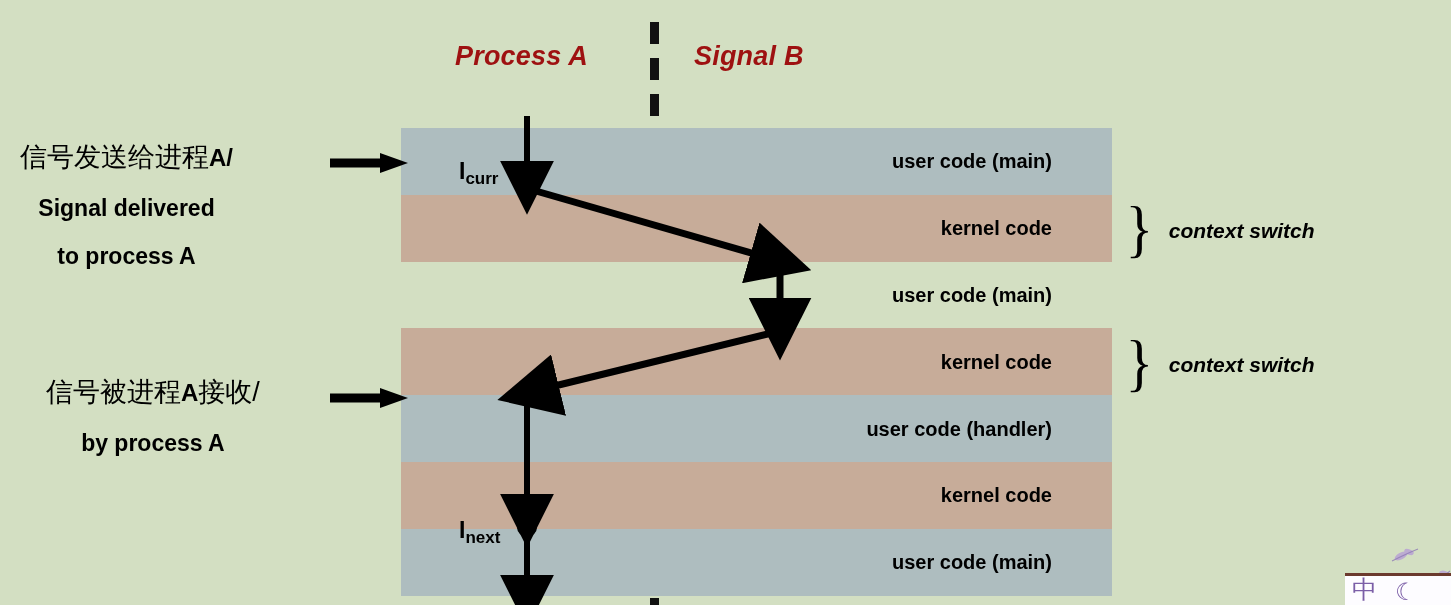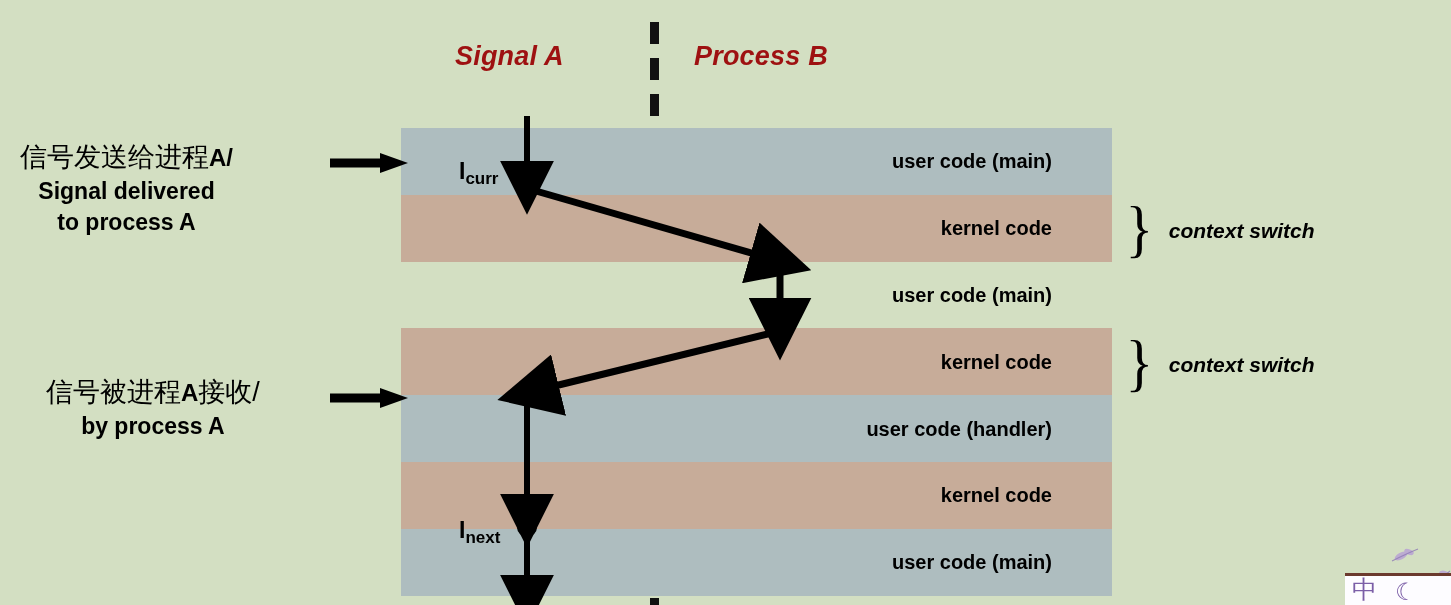--- a/index.html
+++ b/index.html
@@ -94,21 +94,21 @@
   }
   .callout .zh .lat {
     font-weight: bold;
     font-size: 24px;
   }
   .callout .en {
     font-size: 23px;
     font-weight: bold;
     color: #000;
     white-space: nowrap;
-    margin-top: 3px;
+    margin-top: 20px;
   }
   #callout-1 { left: 20px; top: 141px; }
   #callout-2 { left: 46px; top: 376px; }
 
   
   .pointer-arrow {
     position: absolute;
     height: 26px;
   }
   #ptr-1 { left: 330px; top: 150px; width: 78px; }
@@ -199,22 +199,22 @@
     width: 63px;
     height: 50px;
     pointer-events: none;
   }
 </style>
 </head>
 <body>
 
 <div id="stage">
 
-  <div class="col-header" id="hdr-a">Signal A</div>
-  <div class="col-header" id="hdr-b">Process B</div>
+  <div class="col-header" id="hdr-a">Process A</div>
+  <div class="col-header" id="hdr-b">Signal B</div>
 
   <div id="divider"></div>
 
   <div id="bands">
     <div class="band user" style="top:0px">
       <span class="band-label">user code (main)</span>
     </div>
     <div class="band kernel" style="top:66.8px">
       <span class="band-label">kernel code</span>
     </div>

